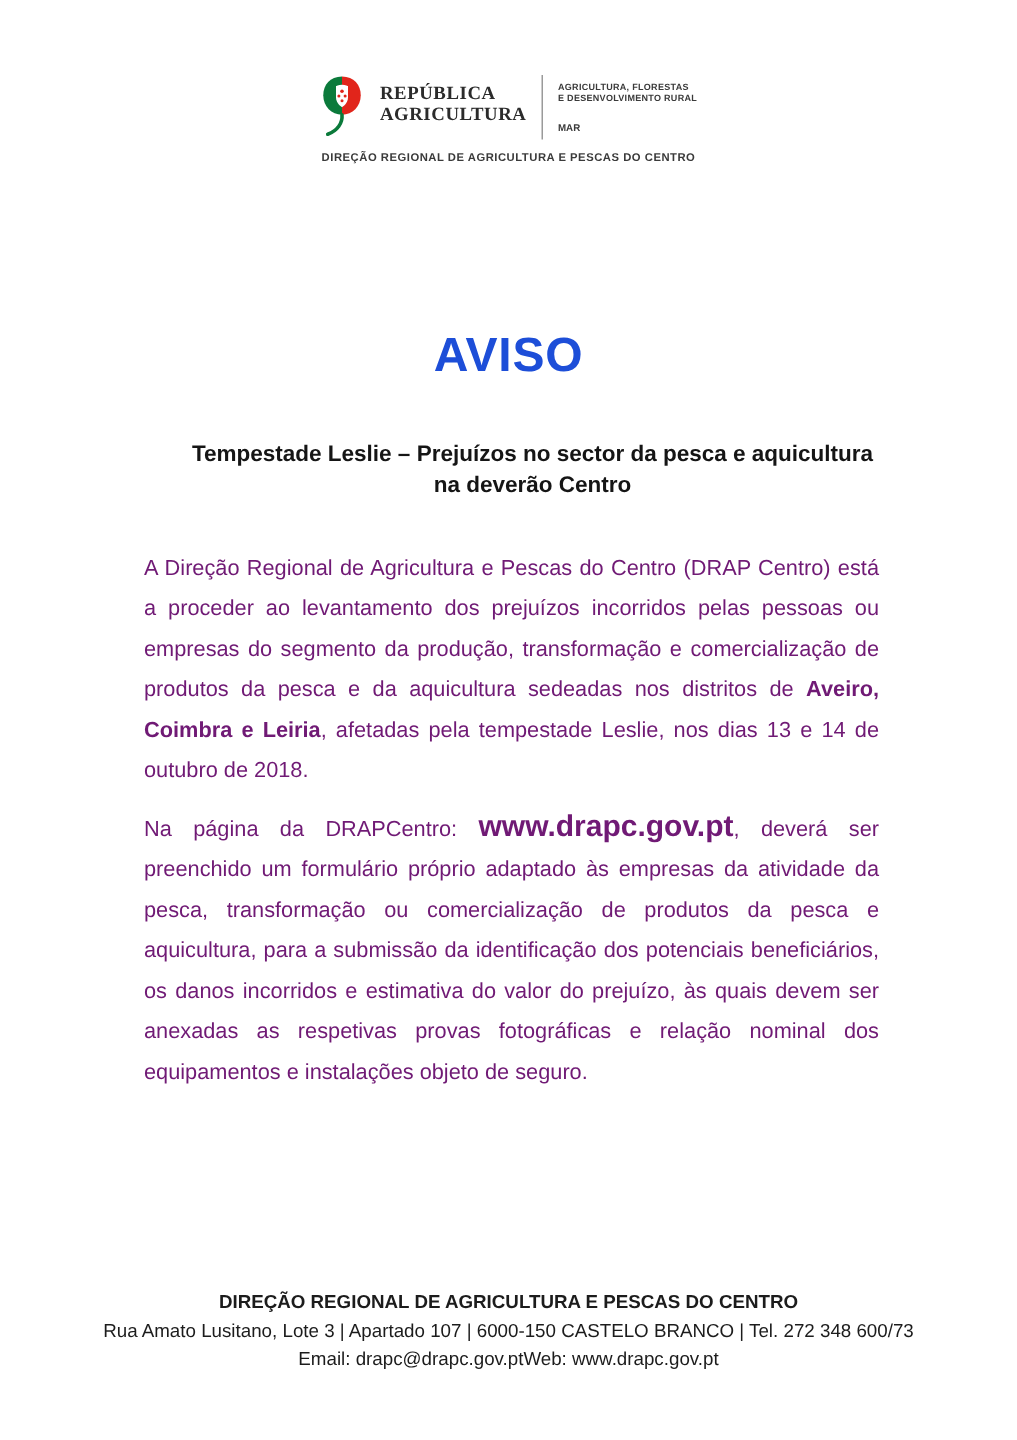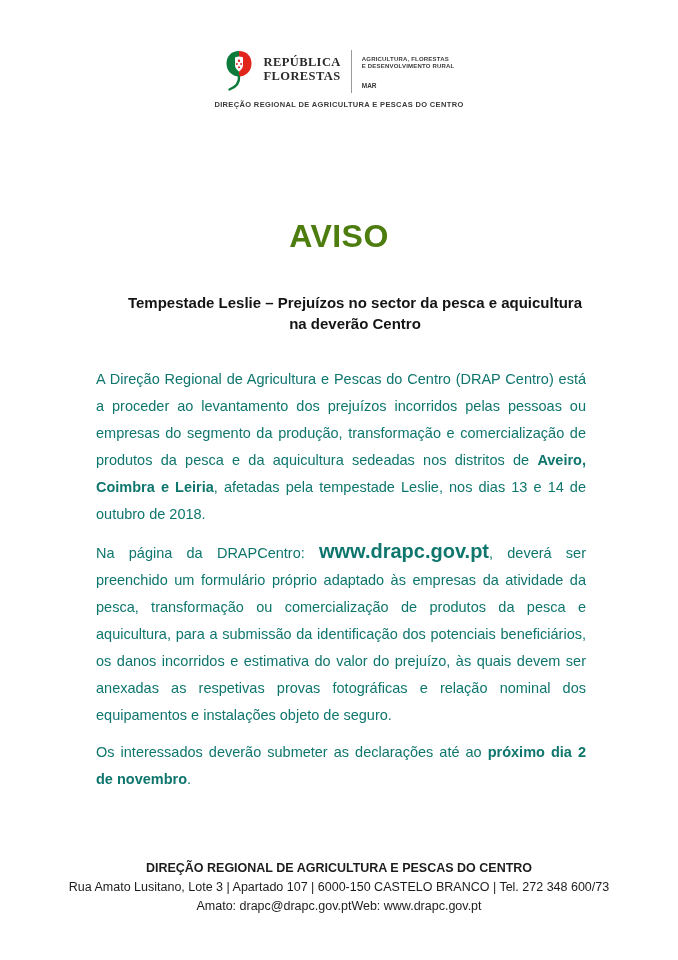--- a/index.html
+++ b/index.html
@@ -38,35 +38,35 @@
     font-size: 7.5px;
     font-weight: bold;
     letter-spacing: 0.35px;
     color: #3a3a3a;
   }
 
   
   .title {
     position: absolute; top: 218px; left: 0; width: 100%;
     margin: 0; text-align: center;
-    font-size: 32px; font-weight: bold; letter-spacing: 0.5px; color: #4d7c0f;
+    font-size: 32px; font-weight: bold; letter-spacing: 0.5px; color: #1d4ed8;
   }
   .subtitle {
     position: absolute; top: 292px; left: 0; width: 100%;
     text-align: center; font-size: 15px; font-weight: bold; line-height: 21px; color: #151515; padding-left: 16px;
   }
 
   
   .content { position: absolute; top: 366px; left: 96px; width: 490px; }
   .para {
     margin: 0 0 10px 0;
     font-size: 14.5px;
     line-height: 27px;
     text-align: justify;
-    color: #0f766e;
+    color: #701a75;
   }
   .b { font-weight: bold; }
   .url { font-size: 20px; }
   .date { margin-top: 42px; font-size: 14.5px; }
 
   
   .footer {
     position: absolute; top: 859px; left: 0; width: 100%;
     text-align: center; font-size: 12.5px; line-height: 19px; color: #1c1c1c;
   }
@@ -87,21 +87,21 @@
           <path d="M15 7.5 C12.6 7.5 11 8.4 11 8.4 L11 16 C11 20 15 22.5 15 22.5 C15 22.5 19 20 19 16 L19 8.4 C19 8.4 17.4 7.5 15 7.5 Z" fill="#ffffff"></path>
           <circle cx="15" cy="11.8" r="1.2" fill="#e1251b"></circle>
           <circle cx="12.9" cy="15" r="1" fill="#e1251b"></circle>
           <circle cx="17.1" cy="15" r="1" fill="#e1251b"></circle>
           <circle cx="15" cy="18.2" r="1" fill="#e1251b"></circle>
           <path d="M15 27.5 C15.5 33 12 38 5.5 40.5" stroke="#0b7a3b" stroke-width="2.4" fill="none" stroke-linecap="round"></path>
         </svg>
       </span>
       <div class="rep">
         <div>REPÚBLICA</div>
-        <div>FLORESTAS</div>
+        <div>AGRICULTURA</div>
       </div>
       <div class="vdiv"></div>
       <div class="ministry">
         <div class="min-lines">
           <div>AGRICULTURA, FLORESTAS</div>
           <div>E DESENVOLVIMENTO RURAL</div>
         </div>
         <div class="mar">MAR</div>
       </div>
     </div>
@@ -113,25 +113,24 @@
   <div class="subtitle">
     <div>Tempestade Leslie – Prejuízos no sector da pesca e aquicultura</div>
     <div>na deverão Centro</div>
   </div>
 
   <main class="content">
     <p class="para"><span>A Direção Regional de Agricultura e Pescas do Centro (DRAP Centro) está a proceder ao levantamento dos prejuízos incorridos pelas pessoas ou empresas do segmento da produção, transformação e comercialização de produtos da pesca e da aquicultura sedeadas nos distritos de </span><span class="b">Aveiro, Coimbra e Leiria</span><span>, afetadas pela tempestade Leslie, nos dias 13 e 14 de outubro de 2018.</span></p>
 
     <p class="para"><span>Na página da DRAPCentro: </span><span class="b url">www.drapc.gov.pt</span><span>, deverá ser preenchido um formulário próprio adaptado às empresas da atividade da pesca, transformação ou comercialização de produtos da pesca e aquicultura, para a submissão da identificação dos potenciais beneficiários, os danos incorridos e estimativa do valor do prejuízo, às quais devem ser anexadas as respetivas provas fotográficas e relação nominal dos equipamentos e instalações objeto de seguro.</span></p>
 
-    <p class="para"><span>Os interessados deverão submeter as declarações até ao </span><span class="b">próximo dia 2 de novembro</span><span>.</span></p>
 
   </main>
 
   <footer class="footer">
     <div class="f-org">DIREÇÃO REGIONAL DE AGRICULTURA E PESCAS DO CENTRO</div>
     <div class="f-addr">Rua Amato Lusitano, Lote 3 | Apartado 107 | 6000-150 CASTELO BRANCO | Tel. 272 348 600/73</div>
     <div class="f-contacts">
-      <span>Amato: drapc@drapc.gov.pt</span><span class="f-web">Web: www.drapc.gov.pt</span>
+      <span>Email: drapc@drapc.gov.pt</span><span class="f-web">Web: www.drapc.gov.pt</span>
     </div>
   </footer>
 
 </div>
 
 </body></html>

